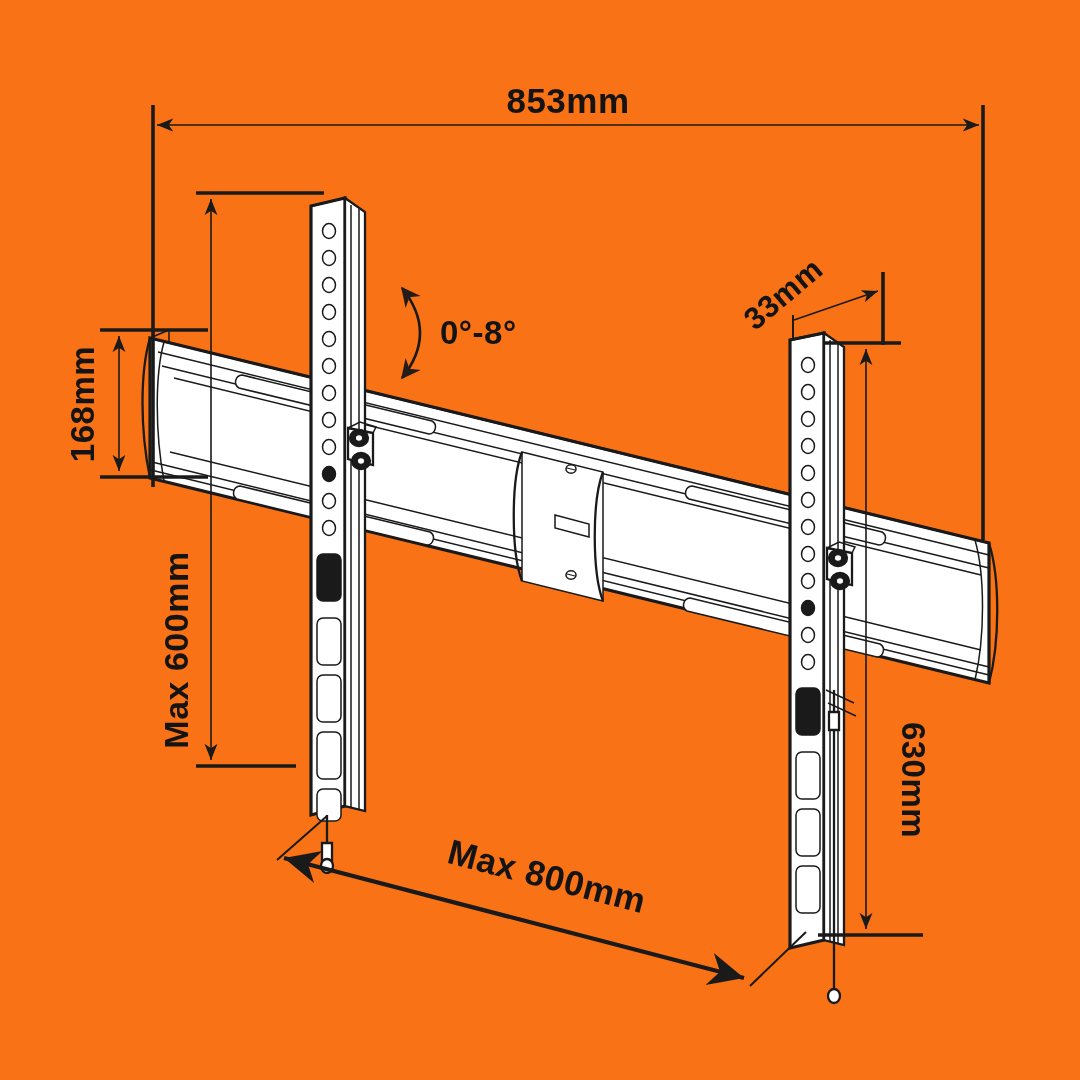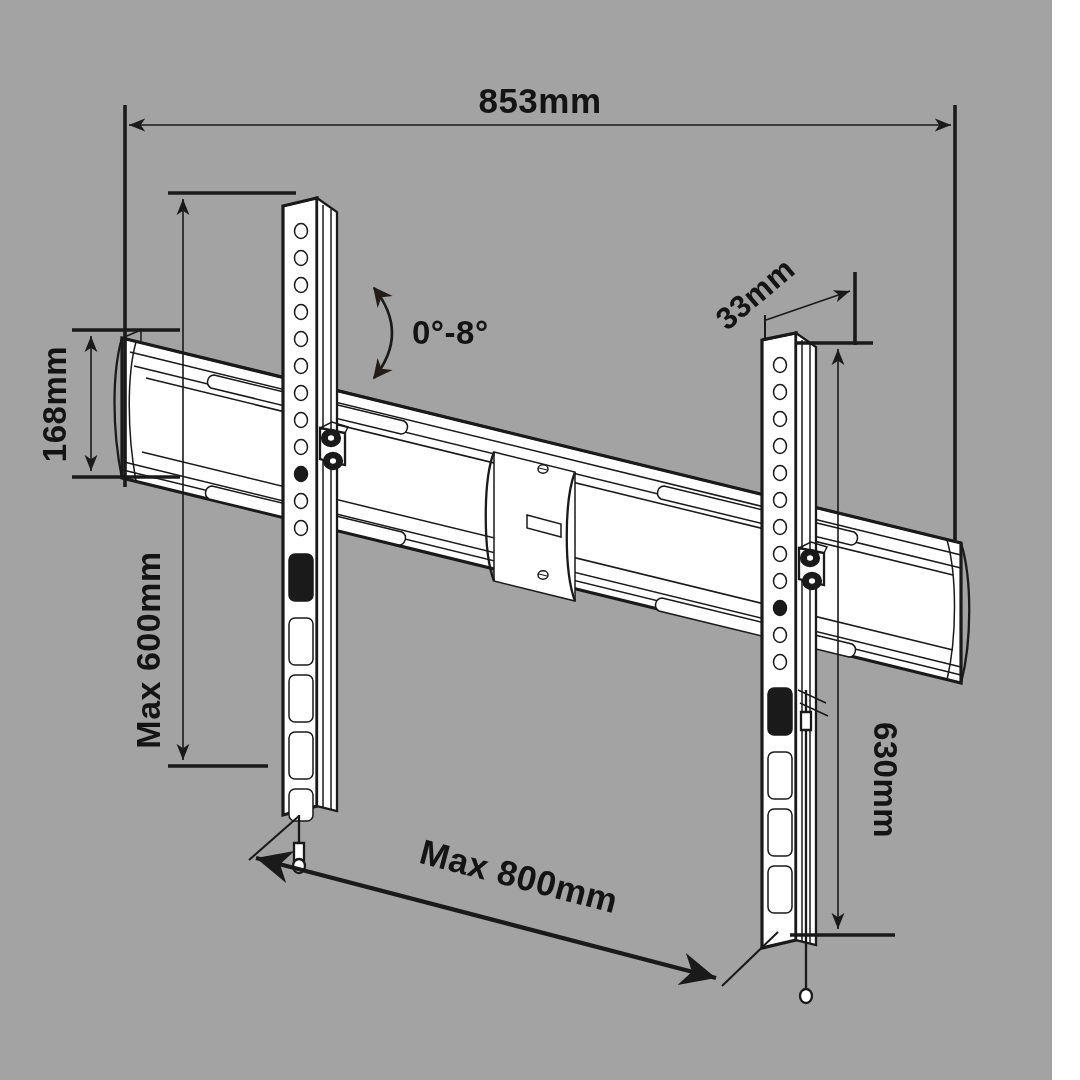--- a/index.html
+++ b/index.html
@@ -12,21 +12,22 @@
     width: 1080px;
     height: 1080px;
     overflow: hidden;
     font-family: "Liberation Sans", sans-serif;
     color: #1a1a1a;
   }
   #drawing-root {
     position: relative;
     width: 1052px;
     height: 1080px;
-    background: #a3a3a3;
+    background: #f97316;
+    padding-left: 28px;
   }
   svg#diagram {
     display: block;
     width: 1080px;
     height: 1080px;
   }
   .dim-text {
     font-family: "Liberation Sans", sans-serif;
     font-weight: 700;
     fill: #141414;

